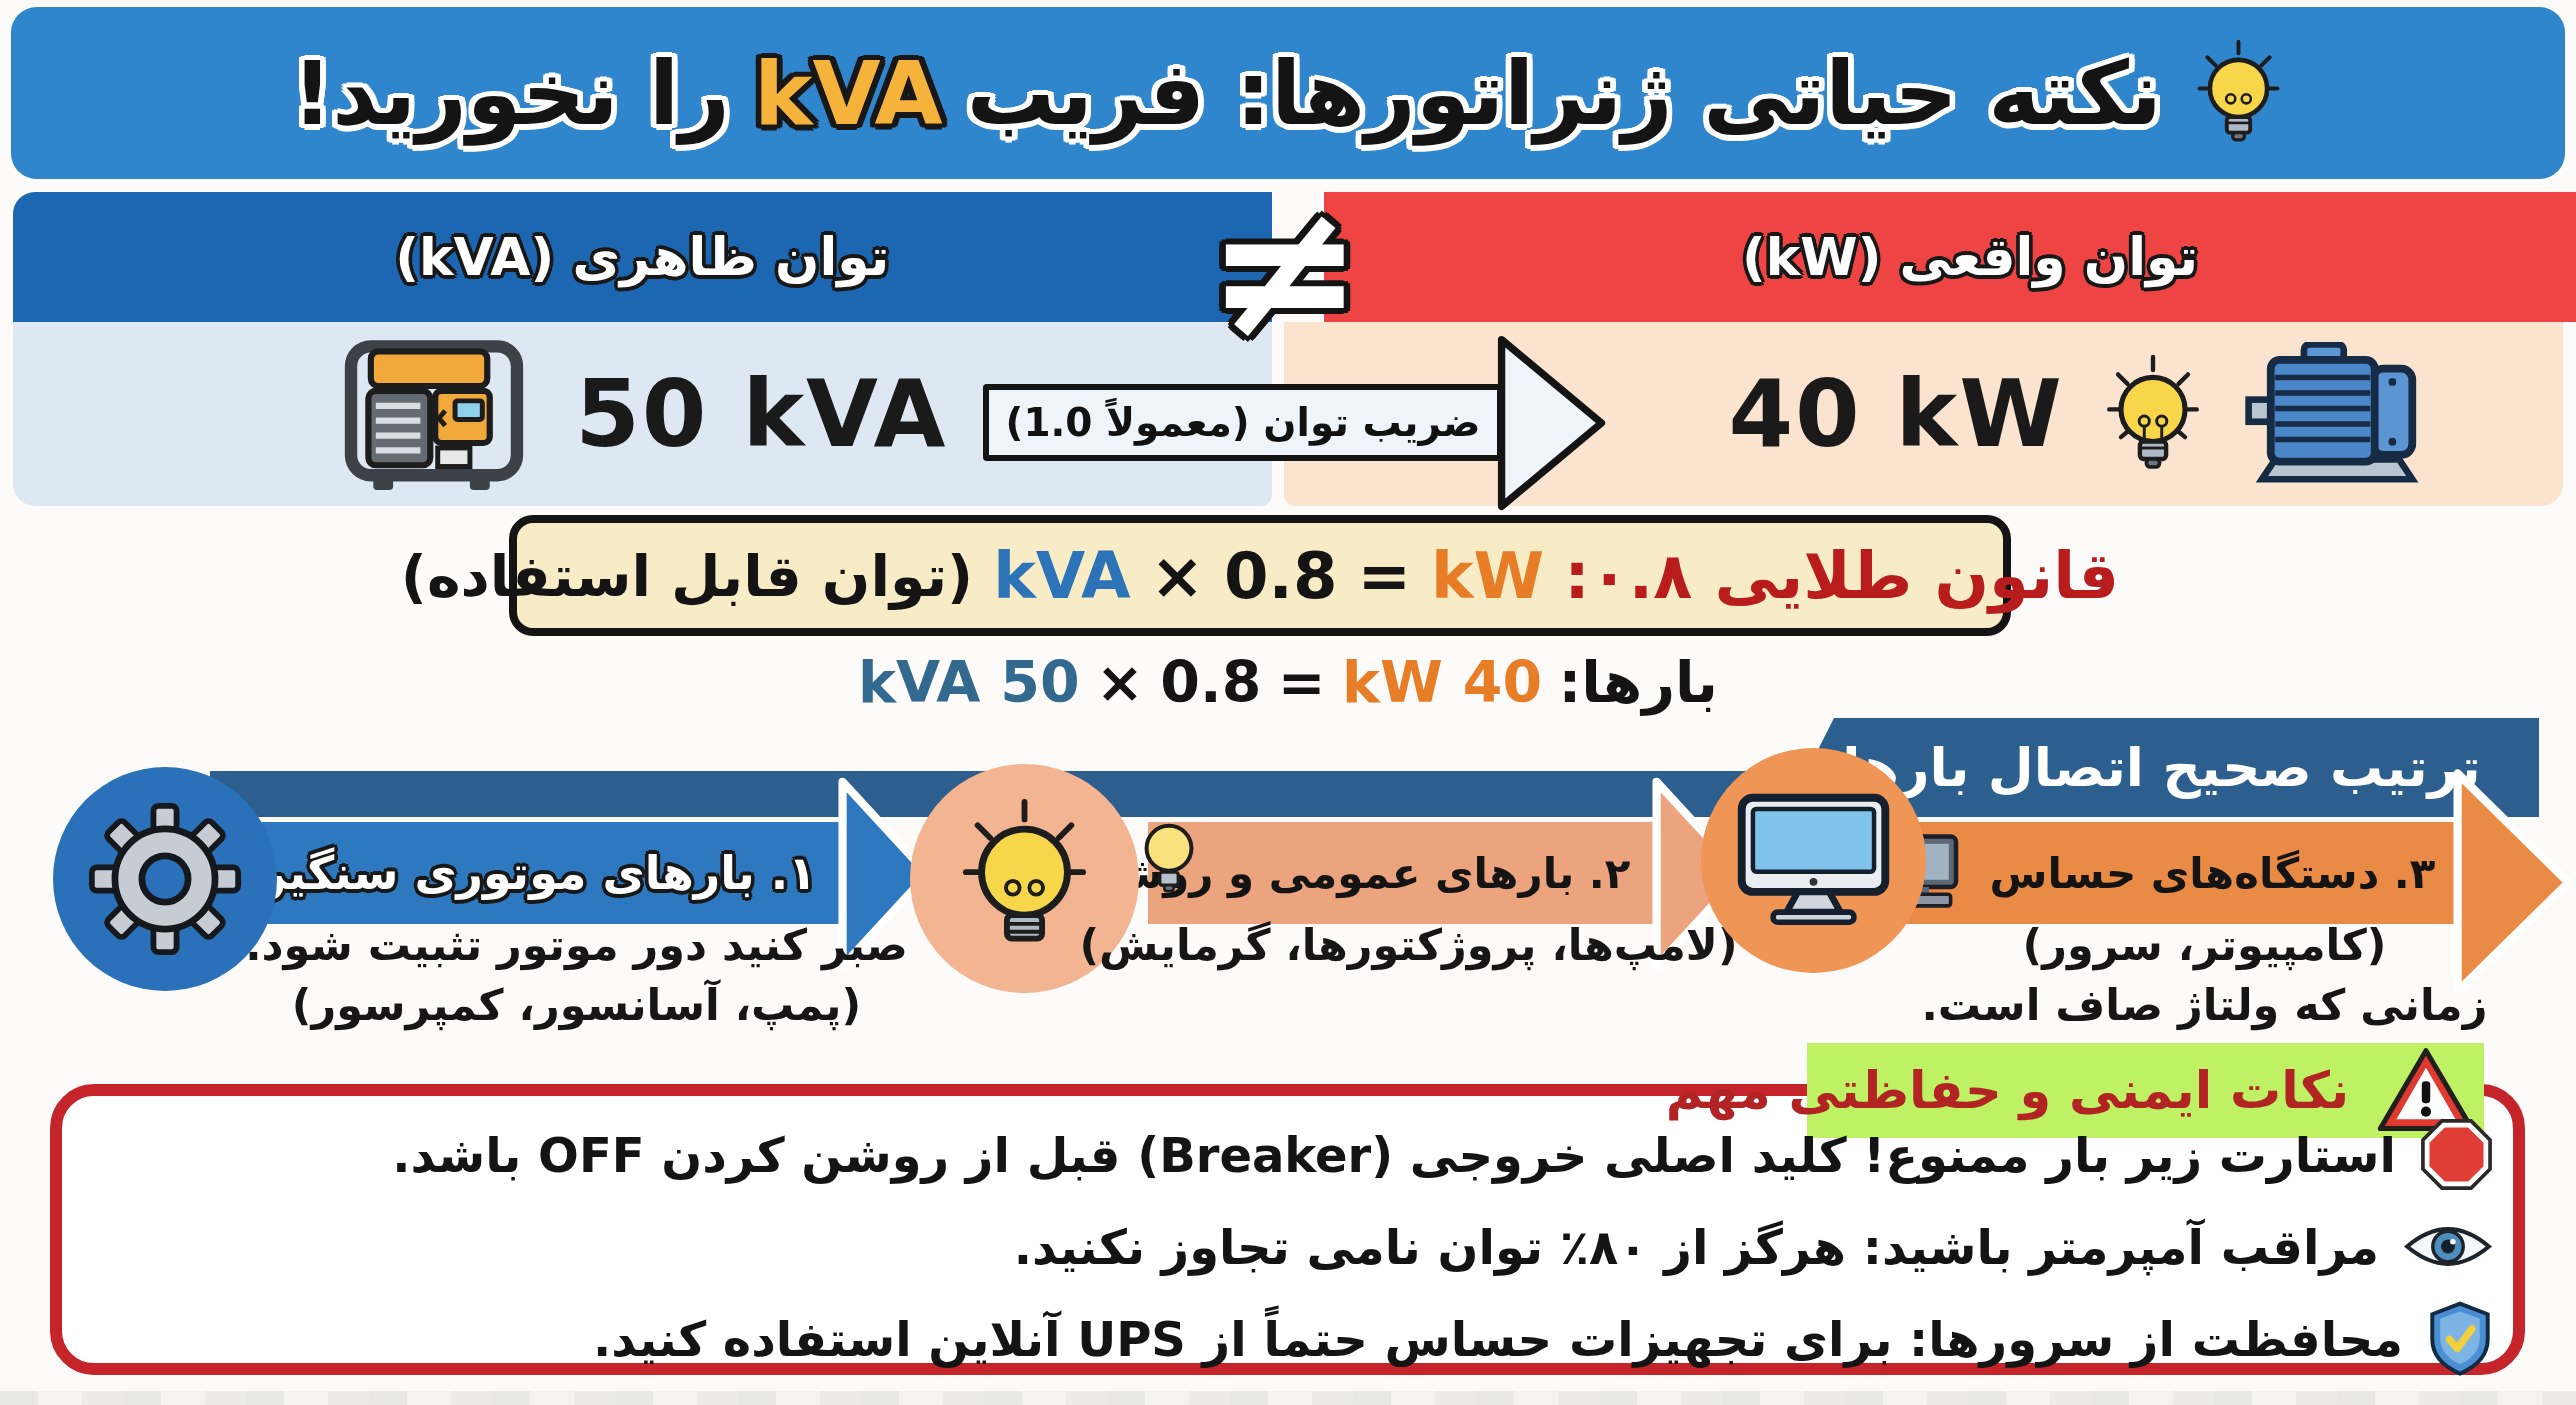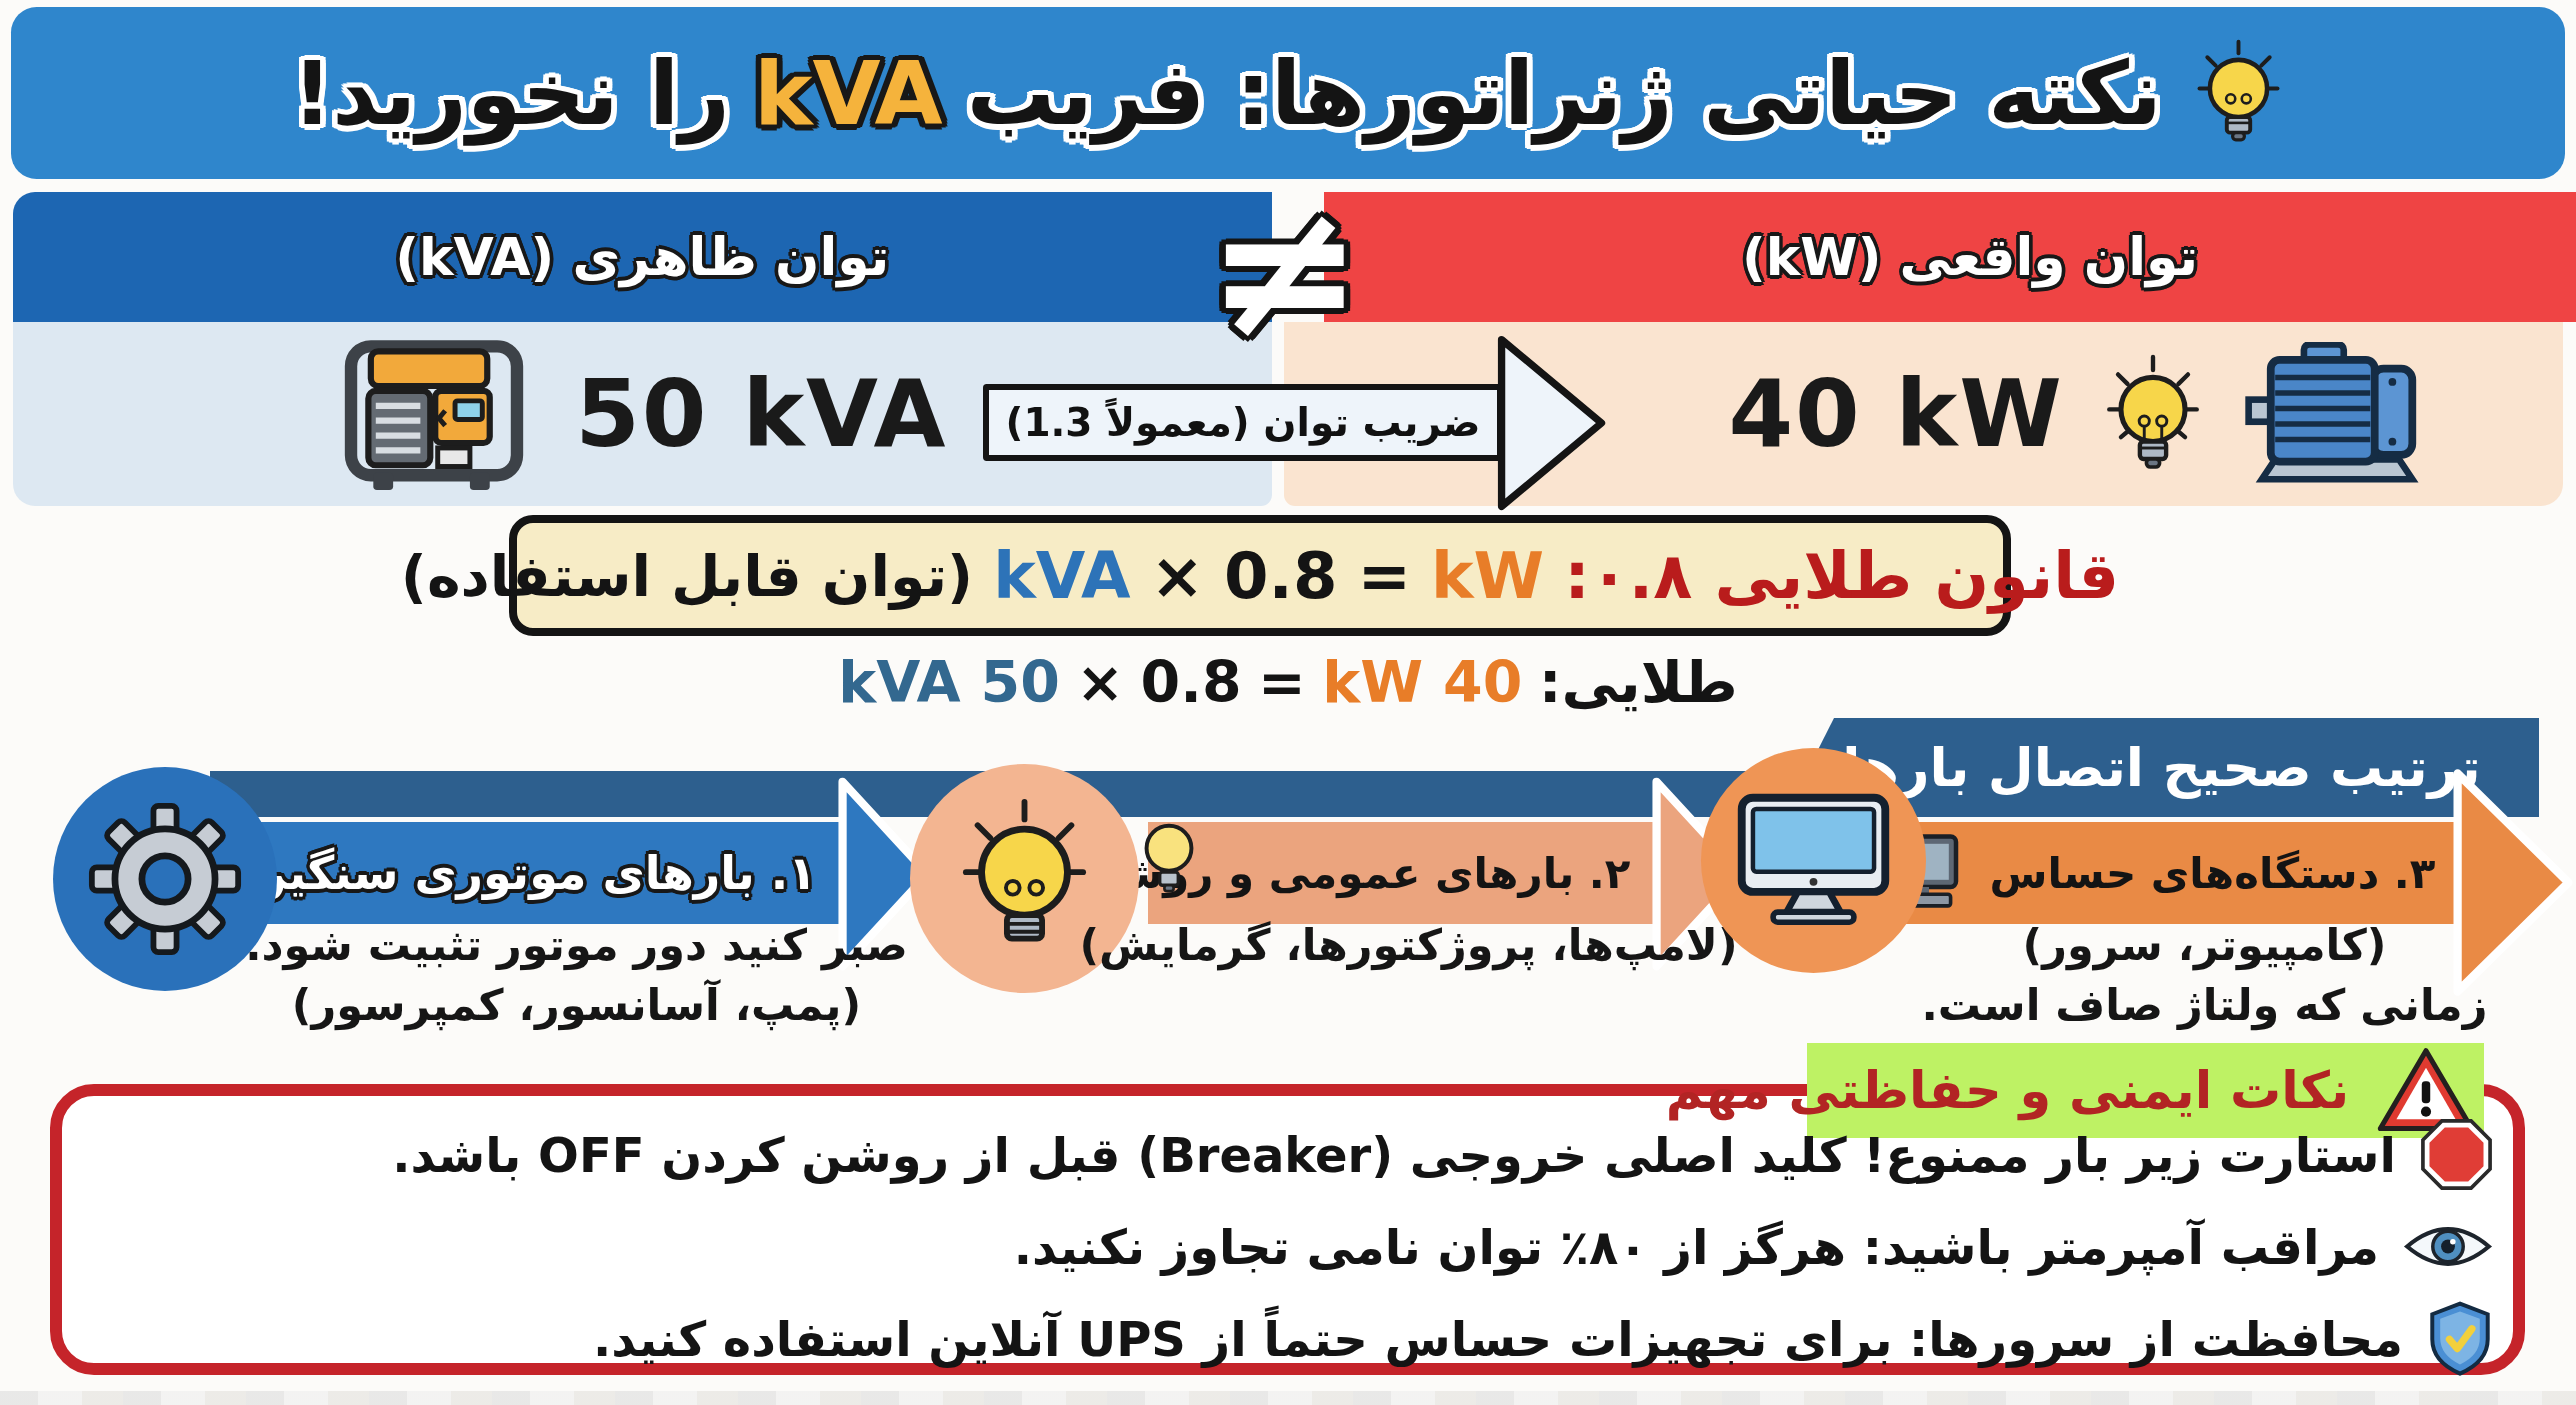--- a/index.html
+++ b/index.html
@@ -210,40 +210,40 @@
         <line x1="30" y1="60" x2="116" y2="60" stroke="#152c44" stroke-width="5"></line>
         <line x1="30" y1="74" x2="116" y2="74" stroke="#152c44" stroke-width="5"></line>
         <line x1="30" y1="88" x2="116" y2="88" stroke="#152c44" stroke-width="5"></line>
       </svg>
     </span>
   </div>
 
   <span class="abs neq ol-b7">≠</span>
 
   <div class="abs pf-body">
-    <span class="pf-label">ضریب توان (معمولاً 1.3)</span>
+    <span class="pf-label">ضریب توان (معمولاً 1.0)</span>
   </div>
   <div class="abs pf-head">
     <svg width="110" height="176" viewBox="0 0 120 192">
       <polygon points="5,5 114,96 5,187" fill="#eef4fa" stroke="#141414" stroke-width="8" stroke-linejoin="round"></polygon>
     </svg>
   </div>
 
   <div class="abs gold-box">
     <span class="lbl">قانون طلایی ۰.۸:</span>
     <span class="kw">kW</span>
     <span>=</span>
     <span>0.8</span>
     <span>×</span>
     <span class="kva">kVA</span>
     <span class="note">(توان قابل استفاده)</span>
   </div>
 
   <div class="abs example">
-    <span>طلایی:</span>
+    <span>بارها:</span>
     <span class="kw">40 kW</span>
     <span>=</span>
     <span>0.8</span>
     <span>×</span>
     <span class="kva">50 kVA</span>
   </div>
 
   <div class="abs navy-strip"></div>
   <div class="abs navy-banner">
     <span class="banner-title">ترتیب صحیح اتصال بارها</span>

